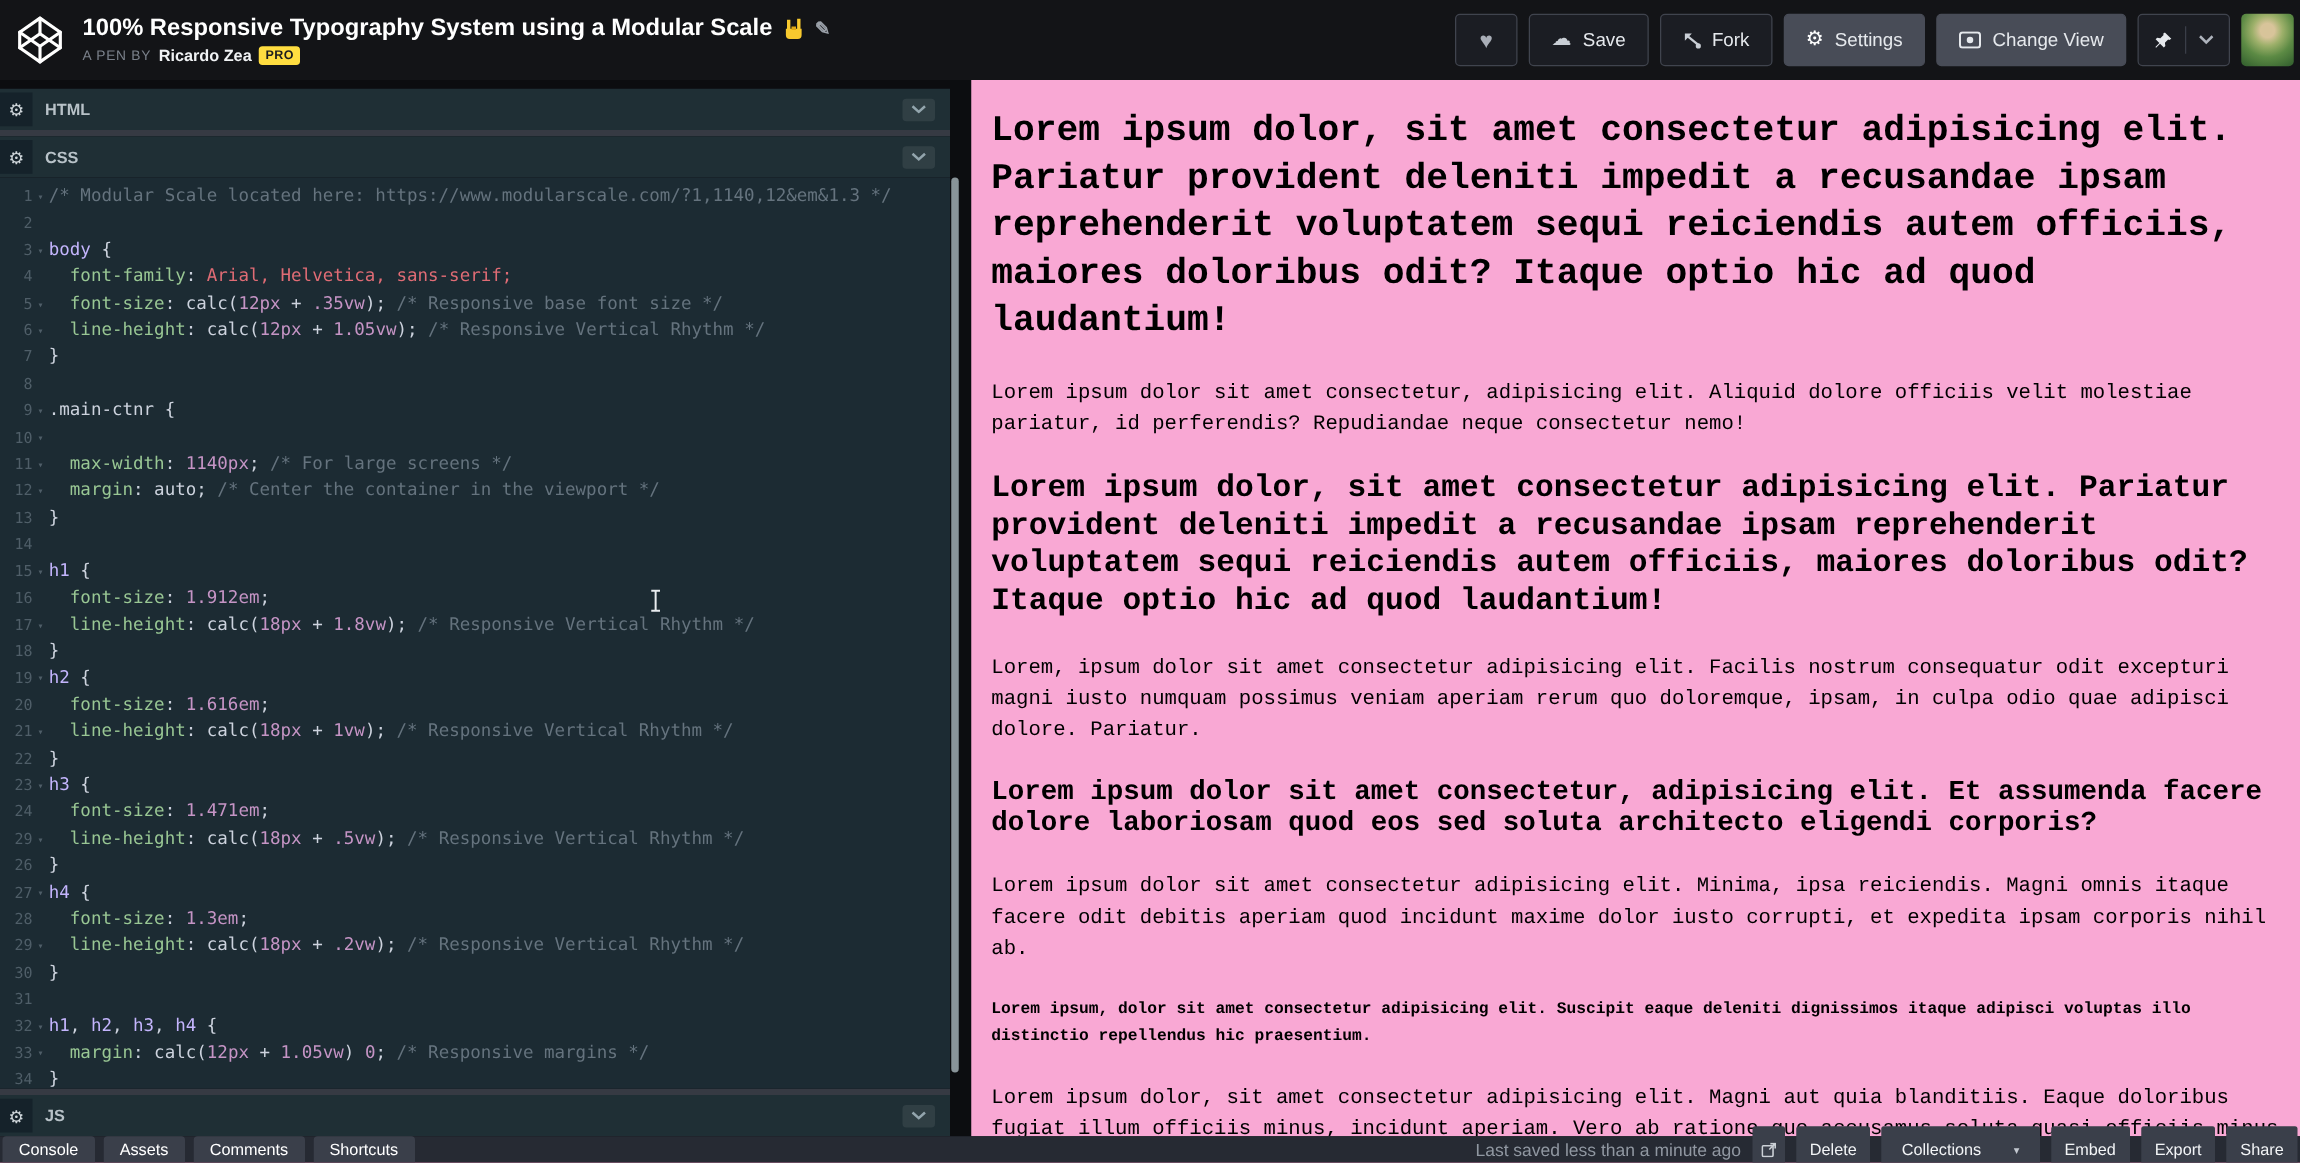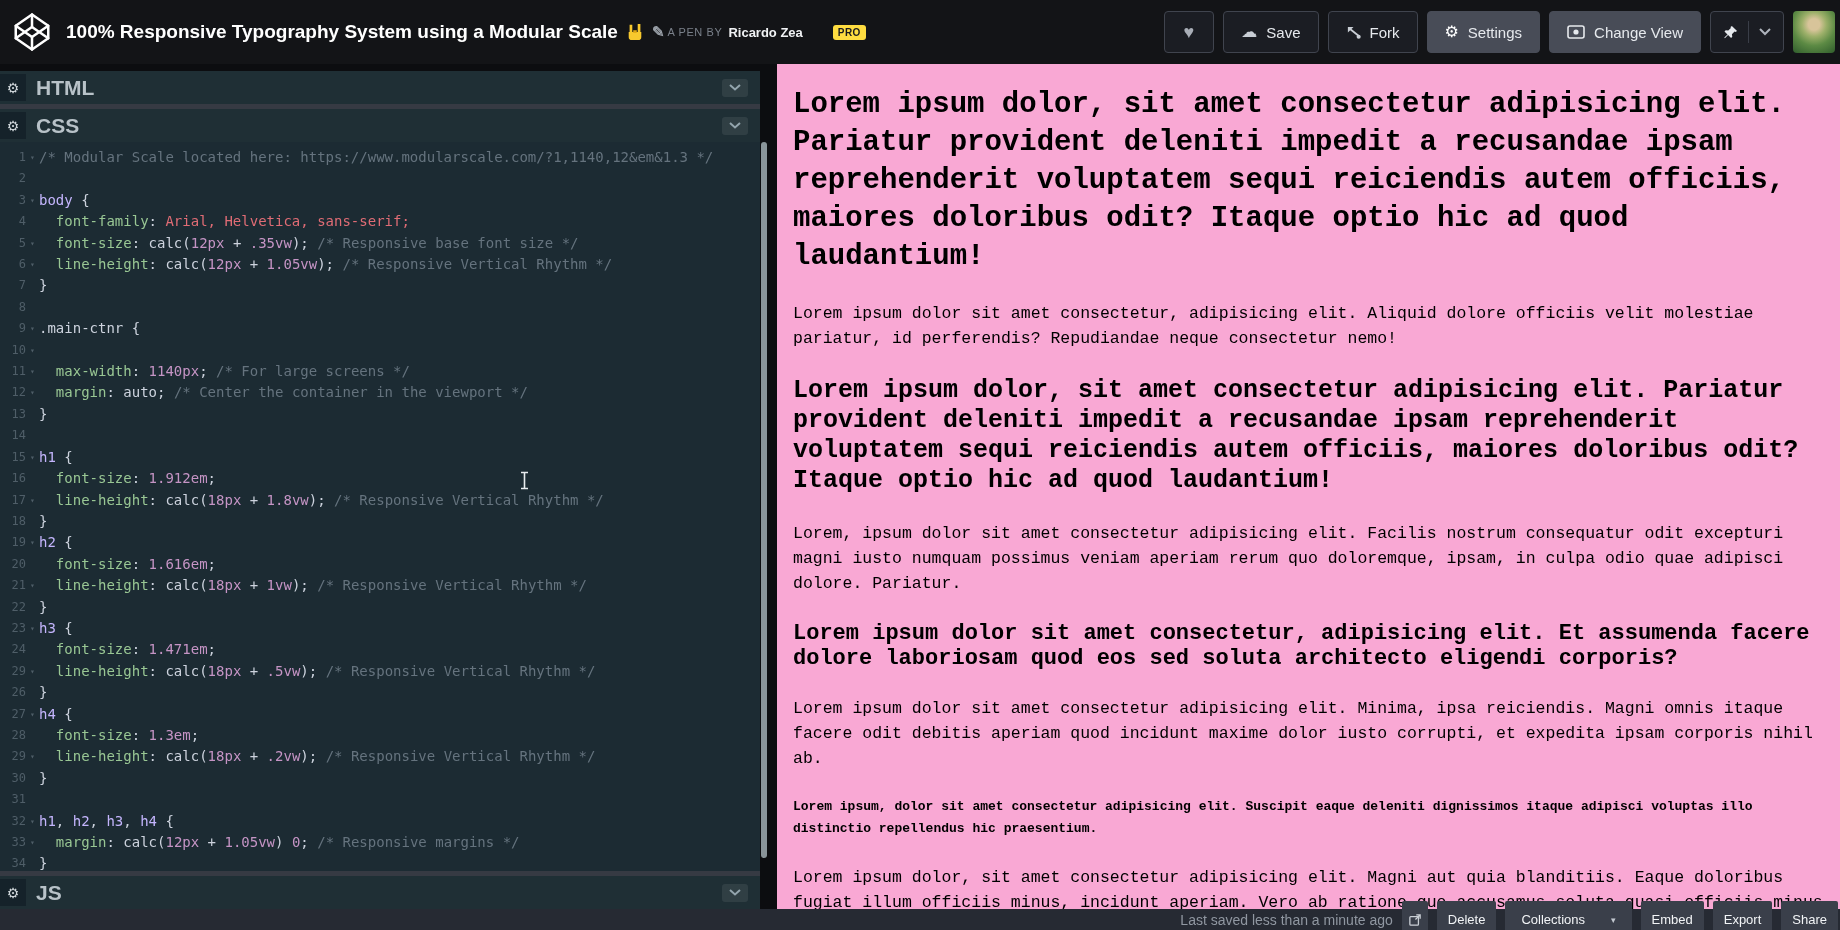--- a/index.html
+++ b/index.html
@@ -4,47 +4,47 @@
 <style>
   html,body{margin:0;padding:0;}
   body{
     width:1840px;height:930px;position:relative;overflow:hidden;
     background:#0c0d10;font-family:"Liberation Sans",sans-serif;
     -webkit-font-smoothing:antialiased;
   }
   
   .header{position:absolute;top:0;left:0;right:0;height:64px;background:#131417;display:flex;align-items:center;z-index:5;}
   .logo{width:40px;height:40px;margin:0 14px 0 12px;flex:0 0 auto;}
-  .title-wrap{display:flex;flex-direction:row;justify-content:center;gap:3px;}
+  .title-wrap{display:flex;flex-direction:column;justify-content:center;gap:3px;}
   .pen-title{color:#ffffff;font-size:19px;font-weight:bold;display:flex;align-items:center;gap:8px;white-space:nowrap;}
   .horns{width:18px;height:18px;}
   .pencil{color:#9aa0a8;font-size:15px;}
   .byline{display:flex;align-items:center;gap:6px;font-size:11px;}
   .byline .pen-by{color:#7a808a;letter-spacing:.6px;}
   .byline .author{color:#f0f2f4;font-size:13px;font-weight:bold;text-align:center;}
-  .pro-badge{background:#ffdd40;color:#1b1c1e;font-size:10px;font-weight:bold;padding:2px 5px;border-radius:3px;letter-spacing:.4px;margin-left:24px;}
+  .pro-badge{background:#ffdd40;color:#1b1c1e;font-size:10px;font-weight:bold;padding:2px 5px;border-radius:3px;letter-spacing:.4px;}
   .hdr-actions{margin-left:auto;display:flex;align-items:center;gap:9px;padding-right:5px;}
   .hbtn{height:42px;border-radius:4px;display:flex;align-items:center;gap:9px;padding:0 17px;
         color:#e6e9ed;font-size:15px;background:#1b1d23;border:1px solid #40444e;cursor:pointer;box-sizing:border-box;}
   .hbtn.solid{background:#484c57;border:1px solid #484c57;}
   .hbtn .ig{font-size:16px;color:#c9ced5;line-height:1;}
   .heart-btn{padding:0 19px;}
   .heart-btn .ig{font-size:18px;color:#a9aeb7;}
   .pin-btn{padding:0 12px;gap:10px;}
   .pin-sep{width:1px;height:22px;background:#3a3e48;}
   .avatar{width:42px;height:42px;border-radius:4px;flex:0 0 auto;
     background:radial-gradient(circle at 50% 32%, #d8c49a 0 16%, #9db06a 34%, #5c8a44 60%, #2f5c2c 100%);}
   
   .editors{position:absolute;top:64px;left:0;width:760px;bottom:21px;background:#0c0d10;display:flex;flex-direction:column;}
   .gap-dark{height:7px;background:#0c0d10;flex:0 0 auto;}
   .gray-sep{height:5px;background:#363a43;flex:0 0 auto;}
   .ebar{height:33px;background:#1f2f35;display:flex;align-items:center;position:relative;flex:0 0 auto;}
   .gear-box{width:26px;height:27px;background:#15222a;display:flex;align-items:center;justify-content:center;
             color:#cfd6da;font-size:14px;margin-right:10px;cursor:pointer;}
-  .ebar-label{color:#b8c2c8;font-size:21px;font-weight:bold;}
+  .ebar-label{color:#b8c2c8;font-size:13px;font-weight:bold;}
   .collapse-btn{position:absolute;right:12px;width:26px;height:18px;border-radius:3px;background:rgba(255,255,255,.08);
                 display:flex;align-items:center;justify-content:center;cursor:pointer;}
   .code-area{flex:1 1 auto;background:#1c2b33;overflow:hidden;padding-top:5px;position:relative;
              font-family:"DejaVu Sans Mono",monospace;font-size:14px;line-height:21.4px;}
   .cl{display:flex;white-space:pre;}
   .ln{width:26px;text-align:right;color:#4f5e68;font-size:12px;flex:0 0 auto;}
   .fold{width:13px;text-align:center;color:#4f5e68;font-size:8px;flex:0 0 auto;}
   .code-text{white-space:pre;}
   .tk-com{color:#65737e;}
   .tk-sel{color:#c4b5fd;}
@@ -226,20 +226,26 @@
     <p>Lorem ipsum dolor sit amet consectetur, adipisicing elit. Aliquid dolore officiis velit molestiae pariatur, id perferendis? Repudiandae neque consectetur nemo!</p>
     <h2>Lorem ipsum dolor, sit amet consectetur adipisicing elit. Pariatur provident deleniti impedit a recusandae ipsam reprehenderit voluptatem sequi reiciendis autem officiis, maiores doloribus odit? Itaque optio hic ad quod laudantium!</h2>
     <p>Lorem, ipsum dolor sit amet consectetur adipisicing elit. Facilis nostrum consequatur odit excepturi magni iusto numquam possimus veniam aperiam rerum quo doloremque, ipsam, in culpa odio quae adipisci dolore. Pariatur.</p>
     <h3>Lorem ipsum dolor sit amet consectetur, adipisicing elit. Et assumenda facere dolore laboriosam quod eos sed soluta architecto eligendi corporis?</h3>
     <p>Lorem ipsum dolor sit amet consectetur adipisicing elit. Minima, ipsa reiciendis. Magni omnis itaque facere odit debitis aperiam quod incidunt maxime dolor iusto corrupti, et expedita ipsam corporis nihil ab.</p>
     <h4>Lorem ipsum, dolor sit amet consectetur adipisicing elit. Suscipit eaque deleniti dignissimos itaque adipisci voluptas illo distinctio repellendus hic praesentium.</h4>
     <p>Lorem ipsum dolor, sit amet consectetur adipisicing elit. Magni aut quia blanditiis. Eaque doloribus fugiat illum officiis minus, incidunt aperiam. Vero ab ratione quo accusamus soluta quasi officiis minus aut illum, dolores beatae esse itaque ullam temporibus, sed quod corrupti.</p>
   </div>
 
 <div class="footer">
+  <div id="footer-tabs" style="display:flex;align-items:center;">
+      <div class="ftab">Console</div>
+      <div class="ftab">Assets</div>
+      <div class="ftab">Comments</div>
+      <div class="ftab">Shortcuts</div>
+    </div>
   <div class="f-right">
     <span class="f-status">Last saved less than a minute ago</span>
     <div class="fbtn icon-only">
       <svg width="12" height="12" viewBox="0 0 14 14">
         <rect x="1" y="3" width="10" height="10" rx="1" fill="none" stroke="#cbd0d6" stroke-width="1.5"></rect>
         <path d="M8.5 1H13v4.5M13 1 7.5 6.5" fill="none" stroke="#cbd0d6" stroke-width="1.5"></path>
       </svg>
     </div>
     <div class="fbtn">
       <span>Delete</span>

